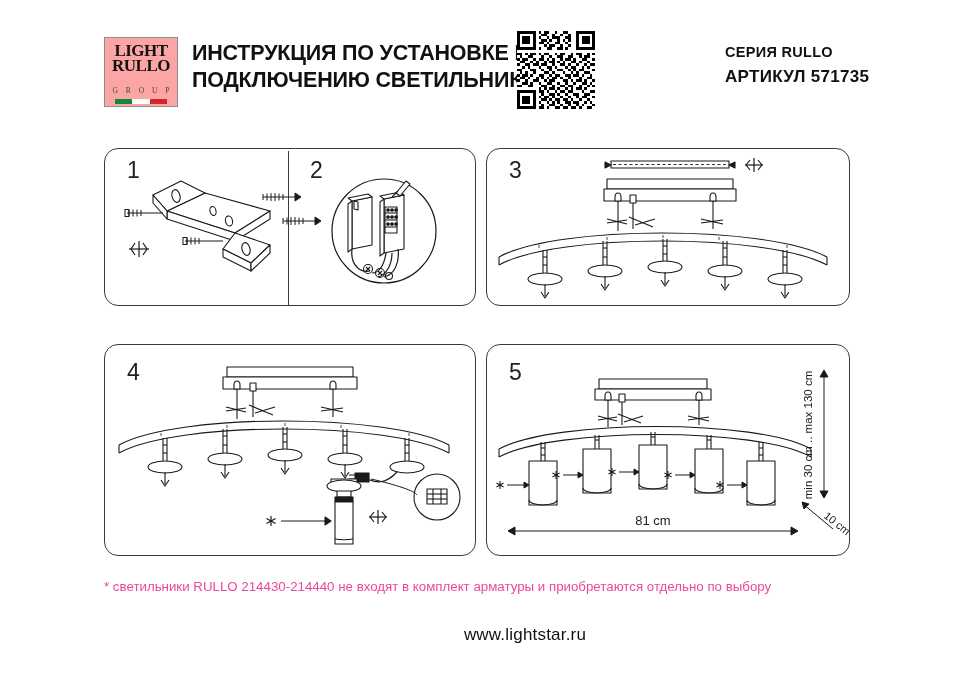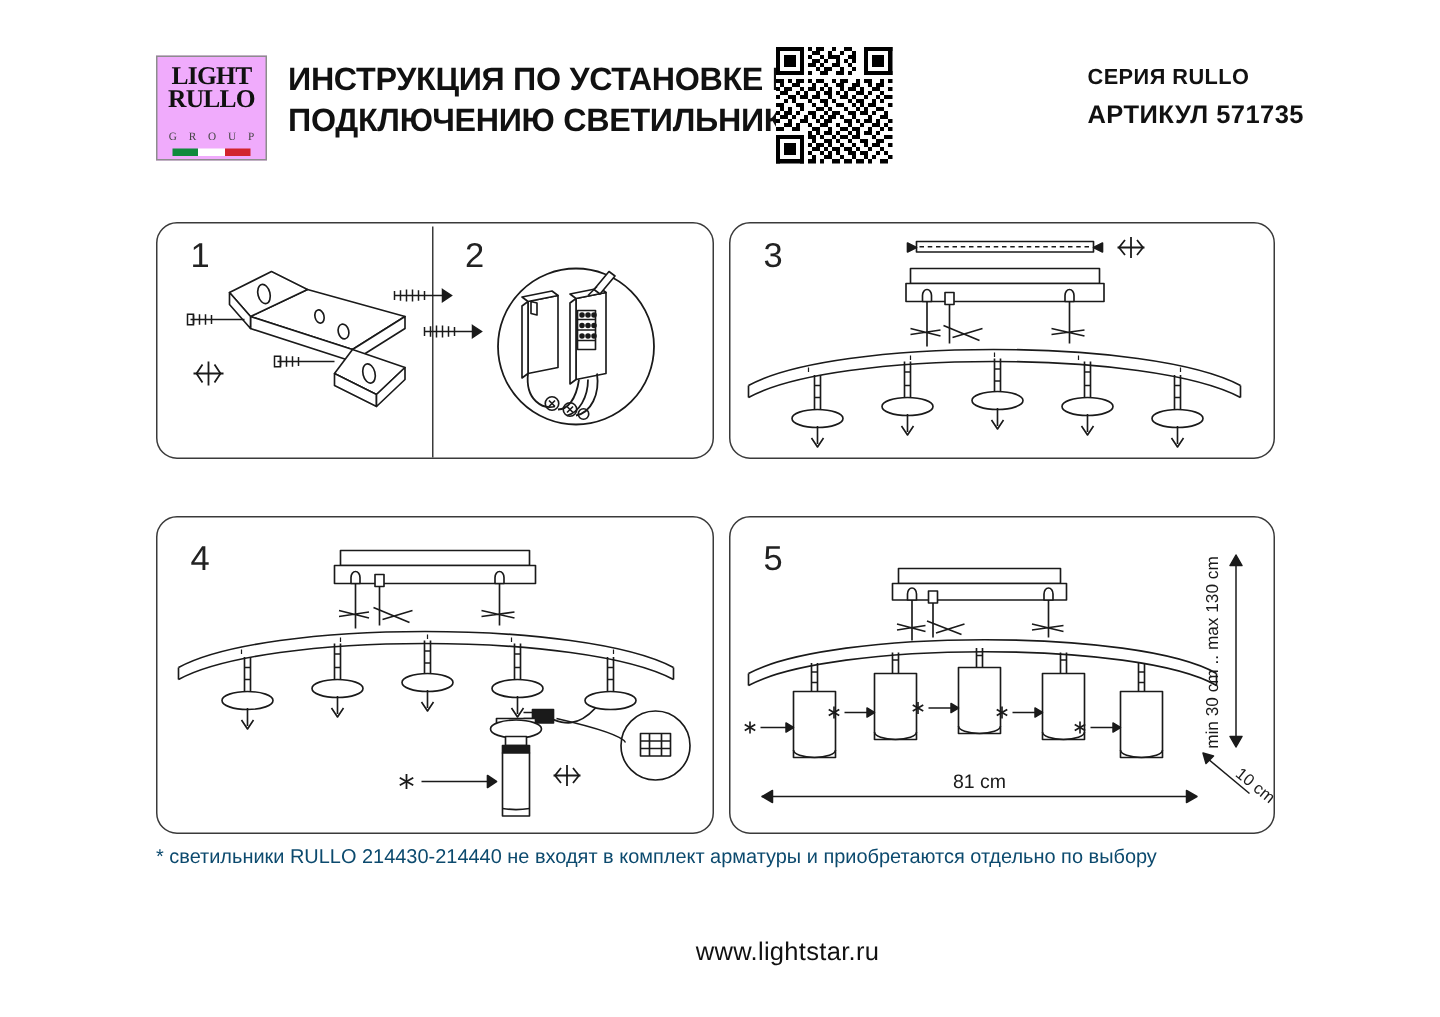--- a/index.html
+++ b/index.html
@@ -21,21 +21,21 @@
     position: absolute;
     left: 0; top: 0;
     width: 960px;
     height: 130px;
   }
   .logo-box {
     position: absolute;
     left: 104px; top: 37px;
     width: 74px; height: 70px;
     border: 1.5px solid #8d8d8d;
-    background: #f0abfc;
+    background: #fca5a5;
     box-sizing: border-box;
     display: flex;
     flex-direction: column;
     align-items: center;
     justify-content: center;
     padding-top: 2px;
   }
   .logo-word {
     font-family: "Liberation Serif", serif;
     font-weight: bold;
@@ -125,25 +125,25 @@
     font-family: "Liberation Sans", sans-serif;
     font-size: 23px;
     color: #222;
     font-weight: 400;
   }
   .fig { position: absolute; left: 0; top: 0; }
 
   
   .footnote {
     position: absolute;
-    left: 104px; top: 562px;
+    left: 104px; top: 578px;
     width: 760px;
     font-size: 13.3px;
     line-height: 18px;
-    color: #0c4a6e;
+    color: #ec4899;
     white-space: nowrap;
   }
   .site {
     position: absolute;
     left: 0; top: 625px;
     width: 960px;
     text-align: center;
     font-weight: normal;
     font-size: 17px;
     letter-spacing: 0.2px;

